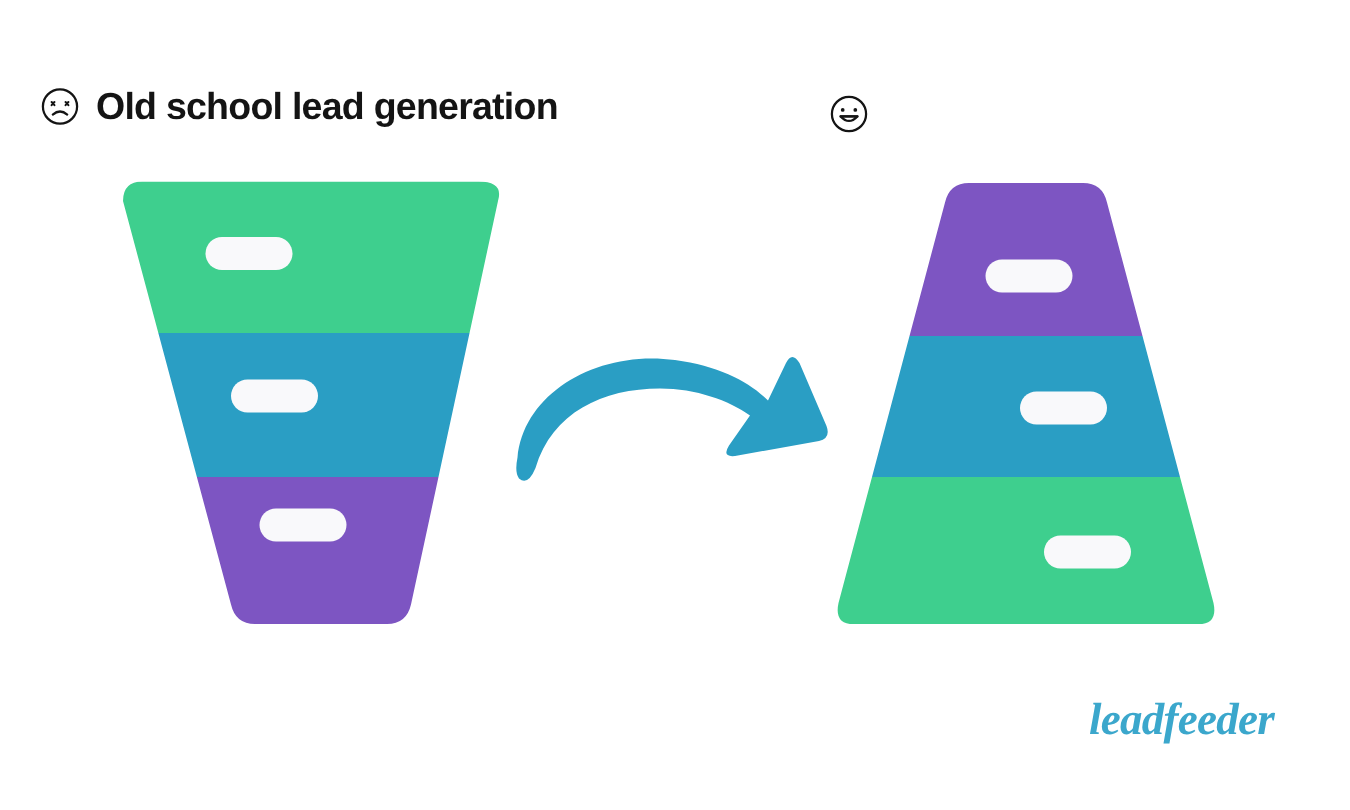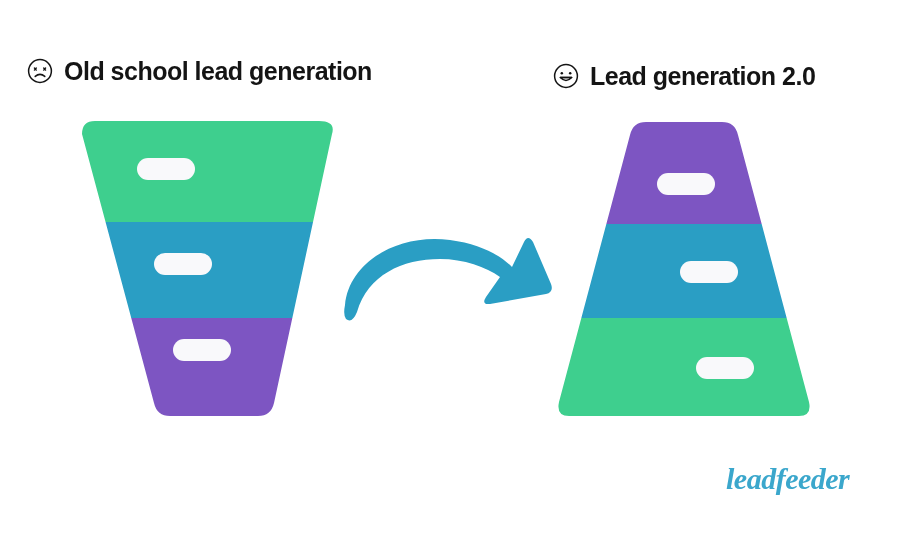--- a/index.html
+++ b/index.html
@@ -100,21 +100,20 @@
   <div class="heading" id="heading-right">
     <span class="heading-emoji">
       <svg viewBox="0 0 26 26" width="26" height="26" aria-hidden="true">
         <circle cx="13" cy="13" r="11.4" fill="none" stroke="#141414" stroke-width="1.5"></circle>
         <circle cx="8.8" cy="10.3" r="1.25" fill="#141414"></circle>
         <circle cx="17.2" cy="10.3" r="1.25" fill="#141414"></circle>
         <path d="M7.4 14.6 Q13 20.6 18.6 14.6 Z" fill="none" stroke="#141414" stroke-width="1.5" stroke-linejoin="round"></path>
         <path d="M7.4 14.6 L18.6 14.6" stroke="#141414" stroke-width="1.5" stroke-linecap="round"></path>
       </svg>
     </span>
-    <span class="heading-text">Lead generation 2.0</span>
   </div>
 
   <div class="funnel" id="funnel-left" style="left:78px; top:117px; width:262px; height:303px;">
     <svg width="262" height="303" viewBox="0 0 262 303" aria-hidden="true" style="position:absolute;inset:0;">
       <defs>
         <clipPath id="clipLeftFunnel">
           <path d="M4 17
                    Q4 4 17 4
                    L241 4
                    Q258 4 254 17

